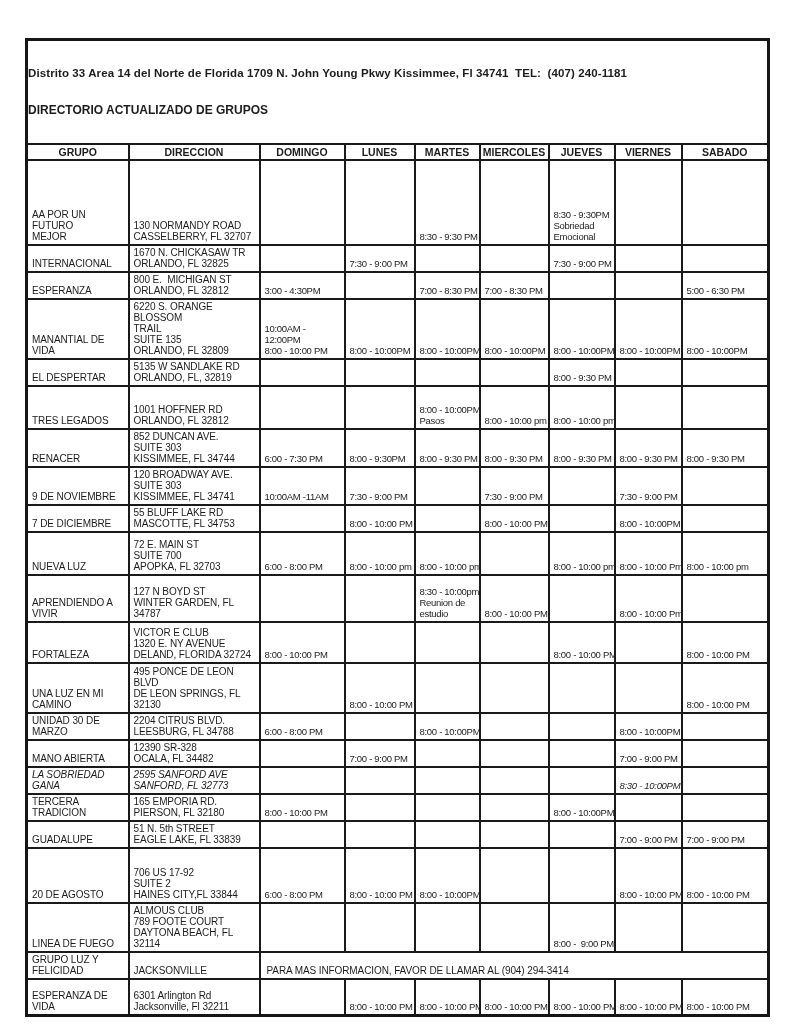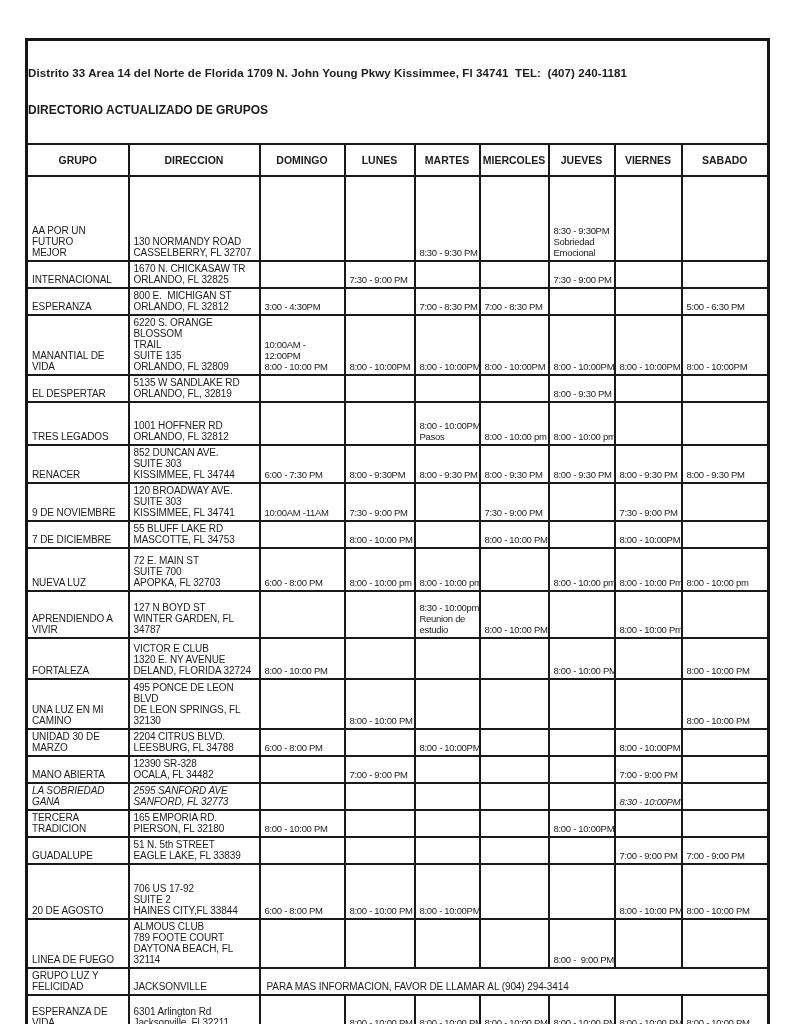--- a/index.html
+++ b/index.html
@@ -98,21 +98,21 @@
         <col style="width: 67px;">
         <col style="width: 87px;">
       </colgroup>
     <thead>
       <tr style="height:42px;">
         <th class="title-cell" colspan="9">
           <div class="doc-title">Distrito 33 Area 14 del Norte de Florida 1709 N. John Young Pkwy Kissimmee, Fl 34741  TEL:  (407) 240-1181</div>
           <div class="doc-subtitle">DIRECTORIO ACTUALIZADO DE GRUPOS</div>
         </th>
       </tr>
-      <tr id="column-header-row" style="height:32px;">
+      <tr id="column-header-row" style="height:16px;">
           <th class="col-h">GRUPO</th>
           <th class="col-h">DIRECCION</th>
           <th class="col-h">DOMINGO</th>
           <th class="col-h">LUNES</th>
           <th class="col-h">MARTES</th>
           <th class="col-h">MIERCOLES</th>
           <th class="col-h">JUEVES</th>
           <th class="col-h">VIERNES</th>
           <th class="col-h">SABADO</th>
         </tr>

